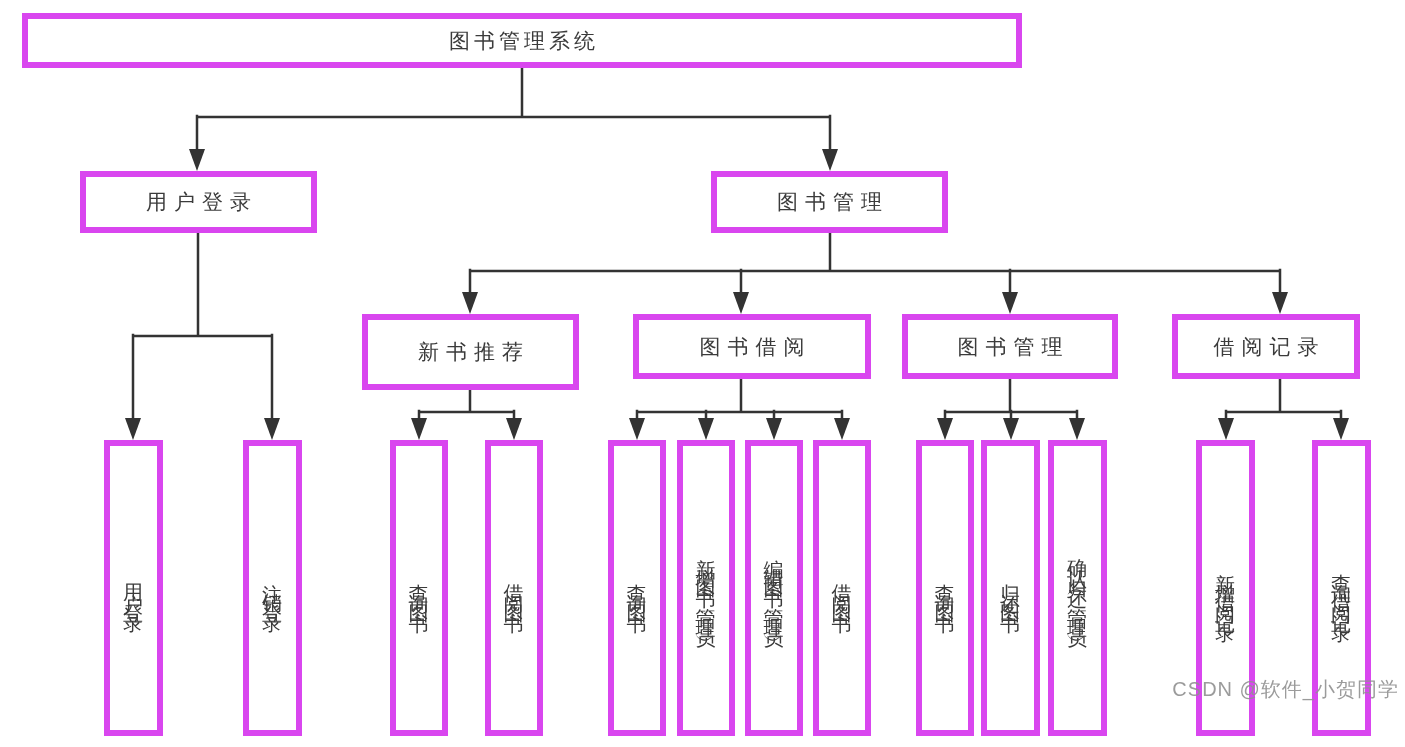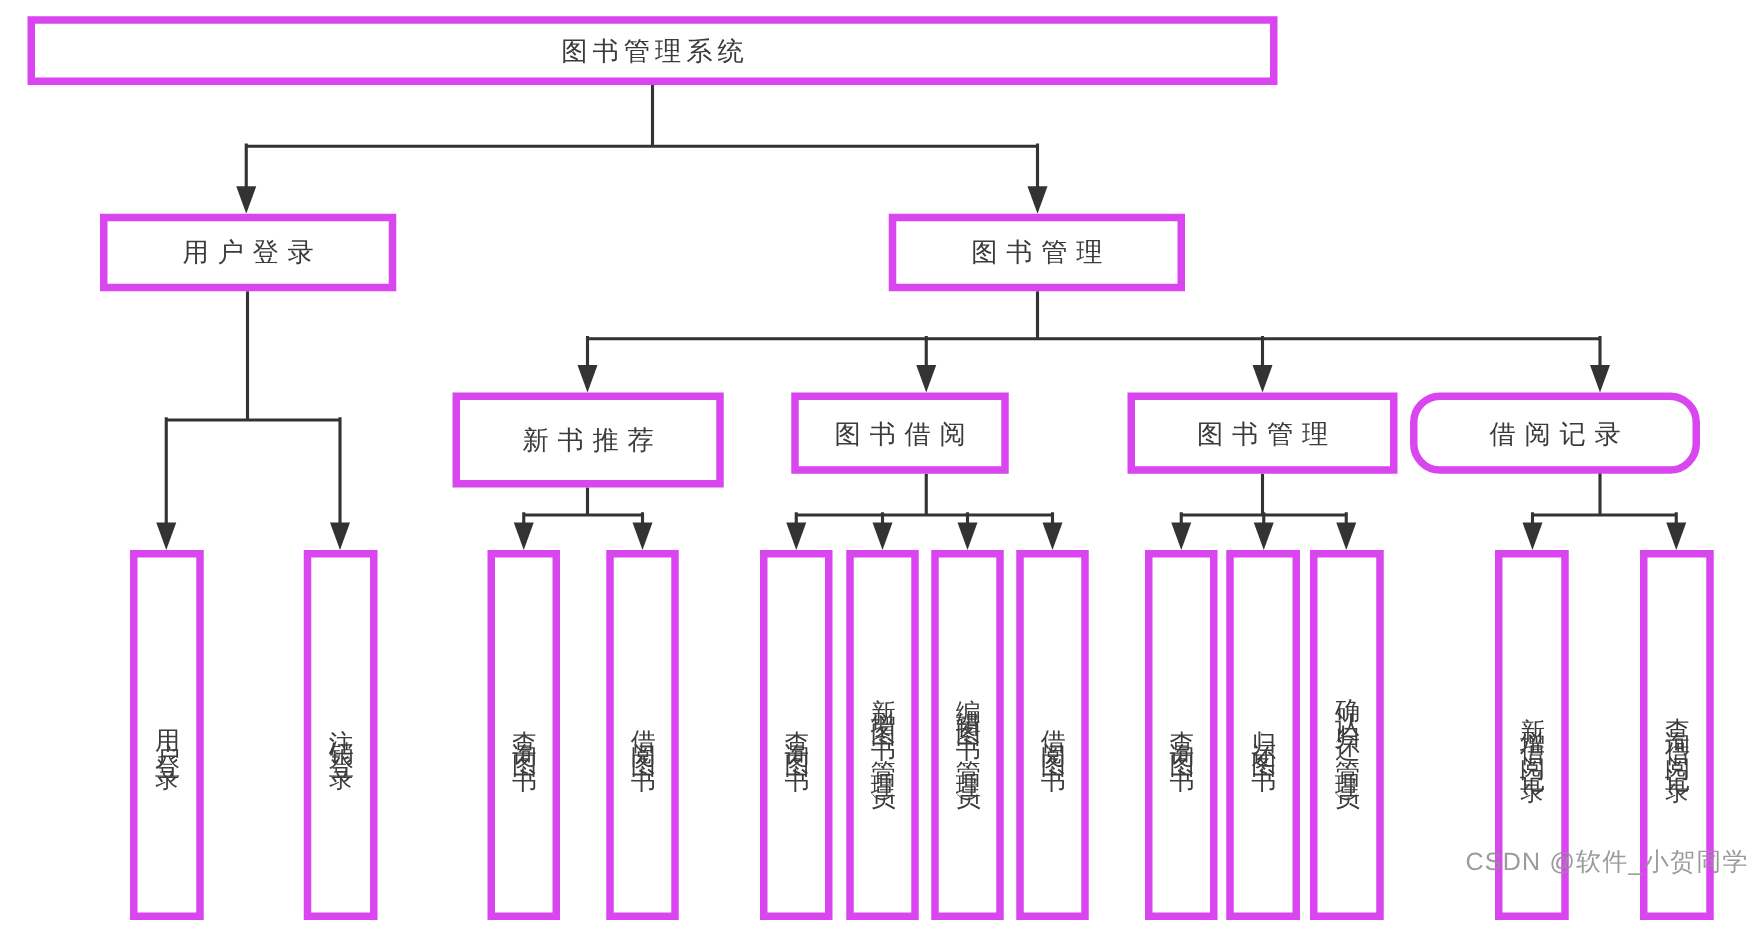--- a/index.html
+++ b/index.html
@@ -109,23 +109,23 @@
       <polygon points="1333,418 1349,418 1341,440"></polygon>
     </g>
   </svg>
 
   <div class="node hbox root" style="left:22px; top:13px; width:1000px; height:55px;">图书管理系统</div>
 
   <div class="node hbox" style="left:80px; top:171px; width:237px; height:62px;">用户登录</div>
   <div class="node hbox" style="left:711px; top:171px; width:237px; height:62px;">图书管理</div>
 
   <div class="node hbox" style="left:362px; top:314px; width:217px; height:76px;">新书推荐</div>
-  <div class="node hbox" style="left:633px; top:314px; width:174px; height:65px;">图书借阅</div>
+  <div class="node hbox" style="left:633px; top:314px; width:238px; height:65px;">图书借阅</div>
   <div class="node hbox" style="left:902px; top:314px; width:216px; height:65px;">图书管理</div>
-  <div class="node hbox" style="left:1128px; top:314px; width:232px; height:65px;border-radius:24px;">借阅记录</div>
+  <div class="node hbox" style="left:1172px; top:314px; width:188px; height:65px;">借阅记录</div>
 
   <div class="node vbox" style="left:104px; top:440px; width:59px; height:296px;">
     <span class="vtext">用户登录</span>
   </div>
   <div class="node vbox" style="left:243px; top:440px; width:59px; height:296px;">
     <span class="vtext">注销登录</span>
   </div>
 
   <div class="node vbox" style="left:390px; top:440px; width:58px; height:296px;">
     <span class="vtext">查询图书</span>

